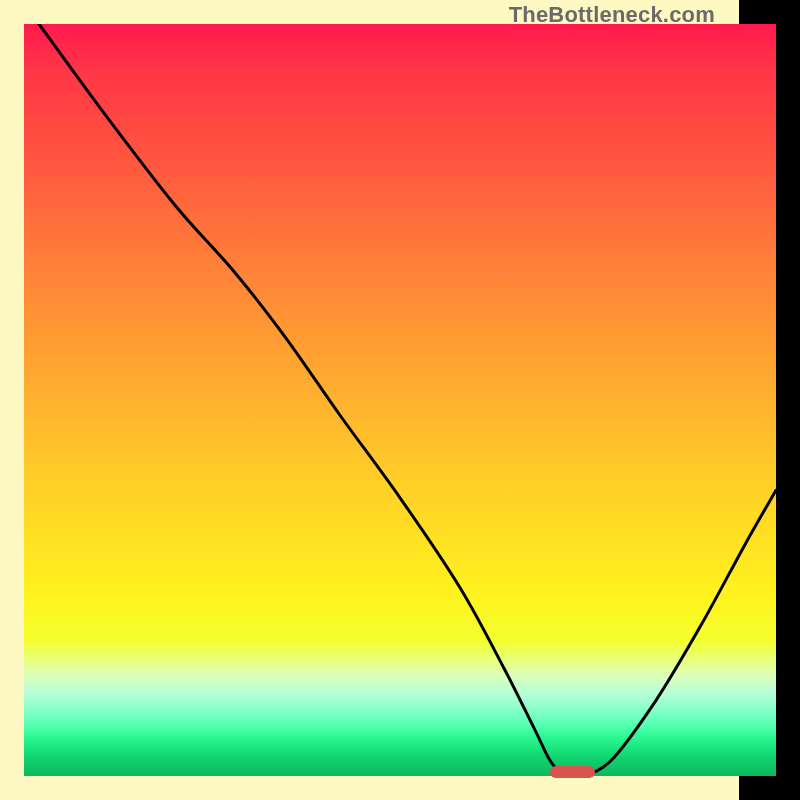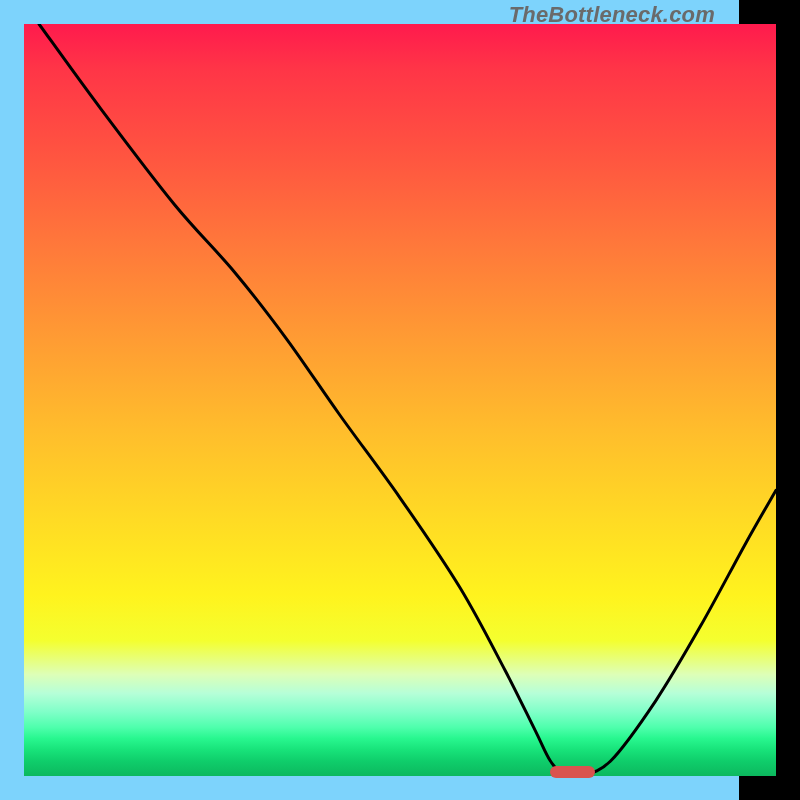--- a/index.html
+++ b/index.html
@@ -10,22 +10,21 @@
     background: #000;
     overflow: hidden;
     font-family: Arial, Helvetica, sans-serif;
   }
   .frame {
     position: absolute;
     left: 0;
     top: 0;
     width: 739px;
     height: 800px;
-    background: #7dd3fc;
-    font-style: italic;
+    background: #fef9c3;
   }
   .plot {
     position: absolute;
     left: 24px;
     top: 24px;
     width: 752px;
     height: 752px;
     background: linear-gradient(
       to bottom,
       #ff1a4d 0%,

